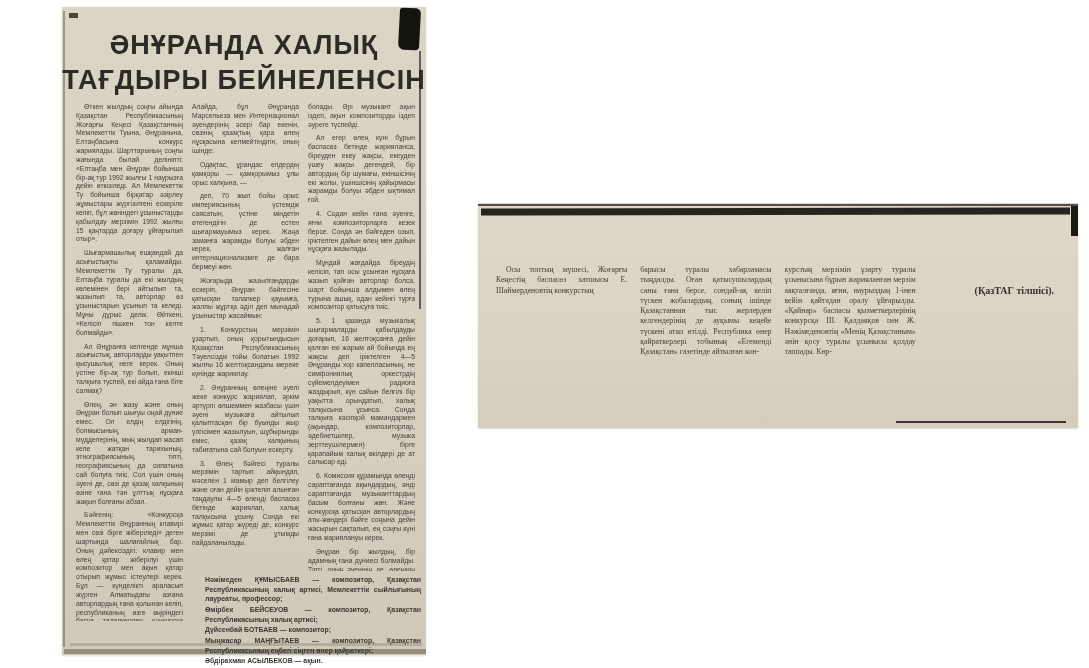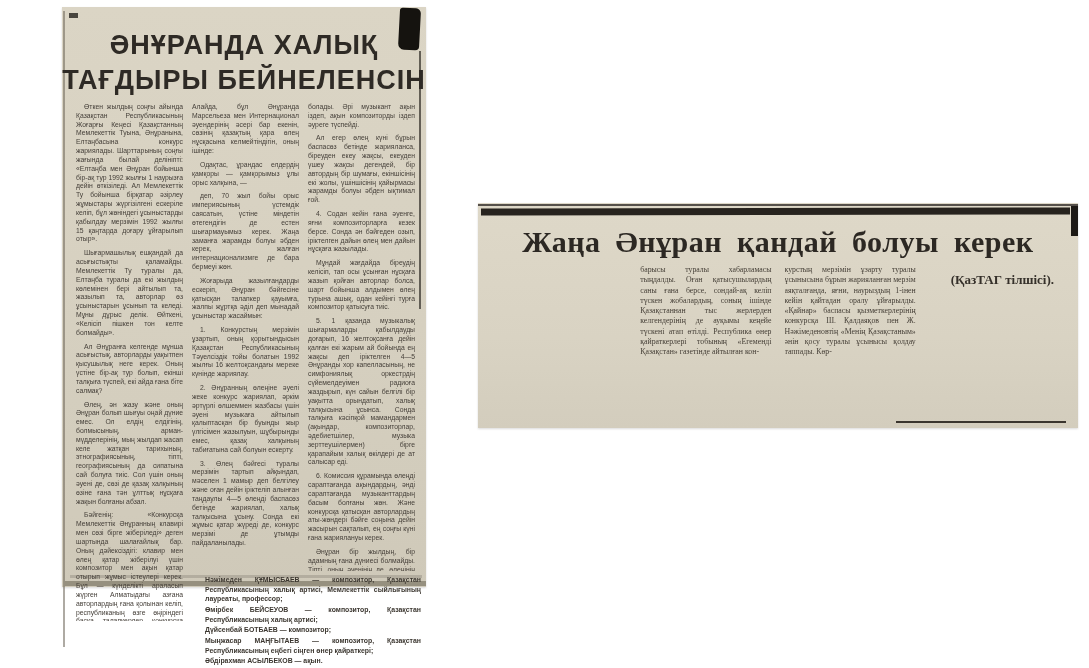--- a/index.html
+++ b/index.html
@@ -2,21 +2,21 @@
 <html><head>
 <meta charset="utf-8">
 <style>
   html,body{margin:0;padding:0;}
   body{
     width:1089px;height:668px;position:relative;background:#ffffff;
     font-family:"Liberation Sans",sans-serif;overflow:hidden;
   }
   
   .clip-left{
-    position:absolute;left:62px;top:7px;width:364px;height:580px;
+    position:absolute;left:62px;top:7px;width:364px;height:648px;
     background:linear-gradient(180deg,#dbd5c5 0%,#d6d0c0 55%,#cfc9b9 100%);
     box-shadow:0 1px 2px rgba(0,0,0,.15);
   }
   .clip-left .edge-left{position:absolute;left:1px;top:4px;width:2px;height:636px;background:#6b6558;opacity:.55;}
   .clip-left .mark-tl{position:absolute;left:7px;top:6px;width:9px;height:5px;background:#23201b;opacity:.8;}
   .clip-left .ink-blob{
     position:absolute;right:6px;top:1px;width:21px;height:42px;background:#15130f;
     border-radius:3px 5px 4px 6px;transform:rotate(3deg);
   }
   .clip-left .rule-right{position:absolute;right:5px;top:44px;width:2px;height:258px;background:#45413a;opacity:.8;}
@@ -69,22 +69,22 @@
     position:absolute;left:18px;top:62px;width:564px;display:flex;gap:13px;height:156px;overflow:hidden;
   }
   .rcol{
     flex:1;font-family:"Liberation Serif",serif;
     font-size:7.8px;line-height:1.32;text-align:justify;color:#433d35;
     overflow:hidden;
   }
   .rcol p{margin:0 0 5px;text-indent:10px;}
   .rcol p.cont{text-indent:0;}
   .byline{
-    font-family:"Liberation Serif",serif;font-weight:bold;font-size:13px;
-    text-align:right;color:#35302a;margin-top:6px;padding-right:6px;
+    font-family:"Liberation Serif",serif;font-weight:bold;font-size:10px;
+    text-align:right;color:#35302a;margin-top:19px;padding-right:6px;
   }
 </style>
 </head>
 <body>
 
 <div class="clip-left">
   <div class="edge-left"></div>
   <div class="mark-tl"></div>
   <div class="ink-blob"></div>
   <div class="rule-right"></div>
@@ -132,24 +132,24 @@
       <p>Әбдірахман АСЫЛБЕКОВ — ақын.</p>
     </div>
 </div>
 
 <div class="clip-right">
   <div class="top-bar-thin"></div>
   <div class="top-bar"></div>
   <div class="corner-mark"></div>
   <div class="rule-bottom"></div>
 
-  <h2 class="headline-right">Жаңа Әнұран қандай болуы керек</h2>
 
   <div class="body-cols-right">
     <div class="rcol">
+        <p>Осы топтың мүшесі, Жоғарғы Кеңестің баспасөз хатшысы Е. Шаймерденовтің конкурстың</p>
       </div>
     <div class="rcol">
         <p class="cont">барысы туралы хабарламасы тыңдалды. Оған қатысушылардың саны ғана берсе, сондай-ақ келіп түскен жобалардың, соның ішінде Қазақстаннан тыс жерлерден келгендерінің де ауқымы кеңейе түскені атап өтілді. Республика өнер қайраткерлері тобының «Егеменді Қазақстан» газетінде айтылған кон-</p>
       </div>
     <div class="rcol">
         <p class="cont">курстың мерзімін ұзарту туралы ұсынысына бұрын жарияланған мерзім аяқталғанда, яғни, наурыздың 1-інен кейін қайтадан оралу ұйғарылды. «Қайнар» баспасы қызметкерлерінің конкурсқа Ш. Қалдаяқов пен Ж. Нәжімеденовтің «Менің Қазақстаным» әнін қосу туралы ұсынысы қолдау таппады. Көр-</p>
       </div>
     <div class="rcol">
       <div class="byline">(ҚазТАГ тілшісі).</div>
     </div>

